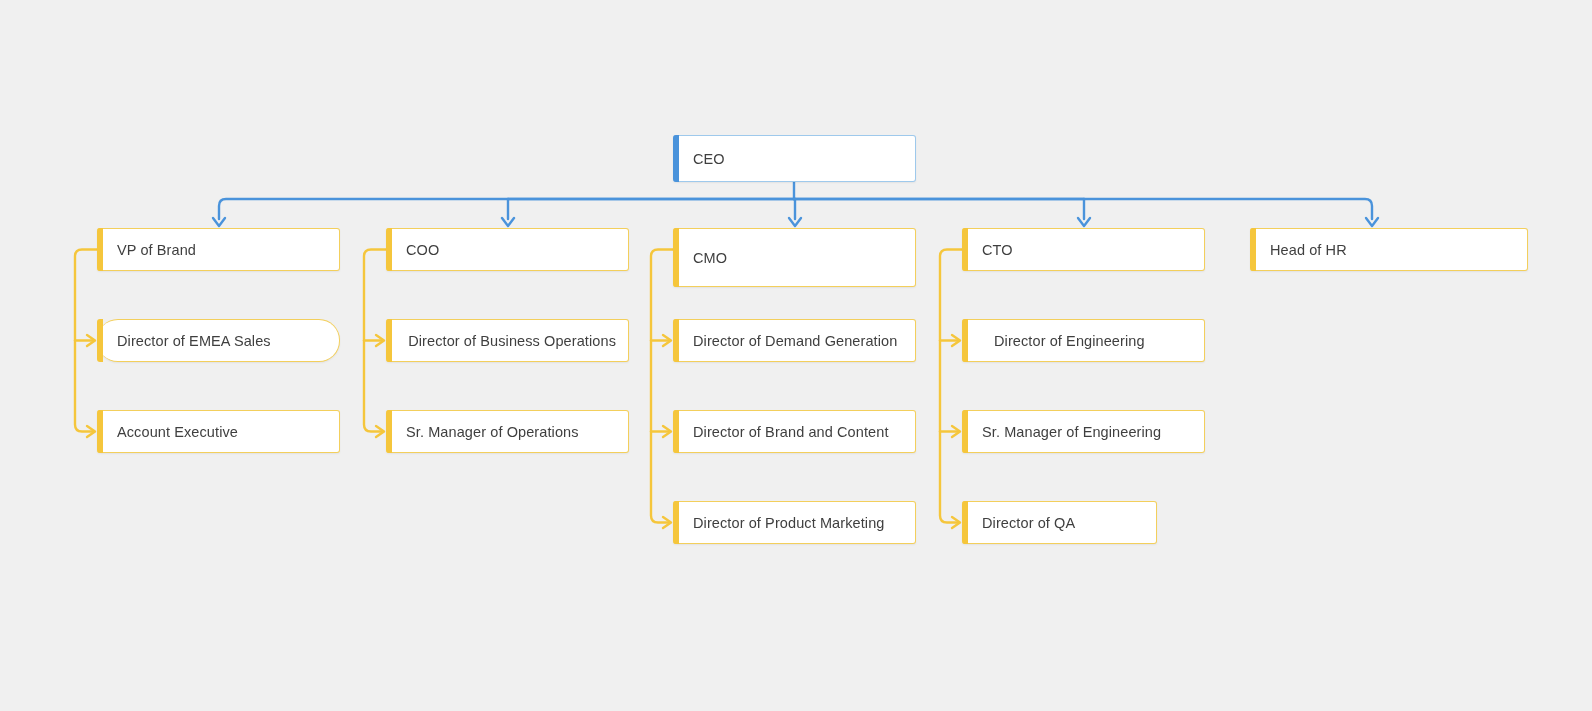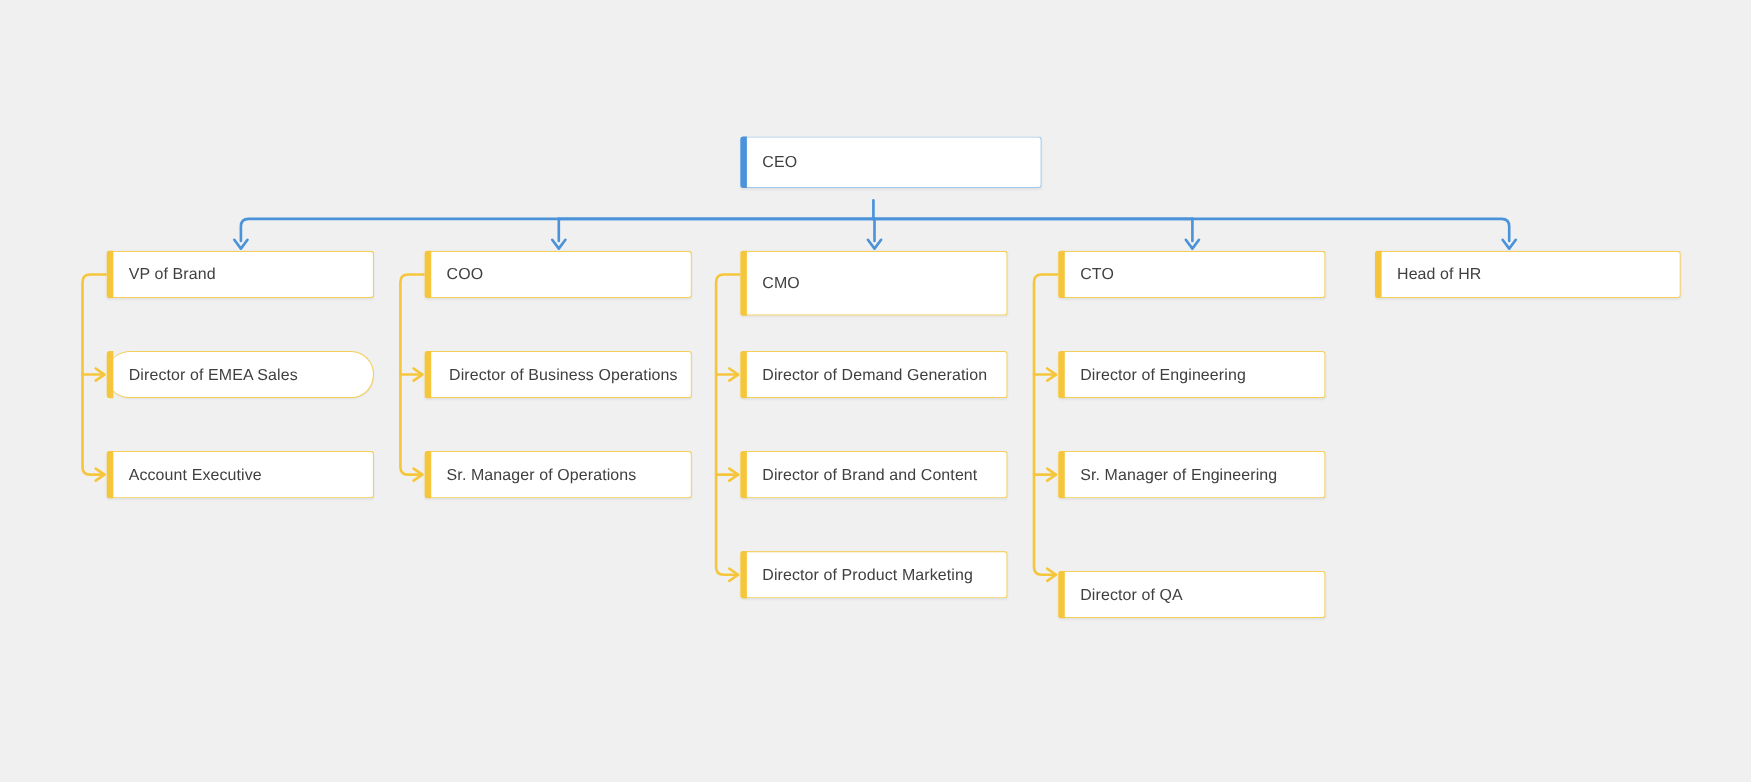--- a/index.html
+++ b/index.html
@@ -99,21 +99,21 @@
       <path d="M 663 335 L 671 340.5 L 663 346" fill="none" stroke="#f5c63c" stroke-width="2.4" stroke-linecap="round" stroke-linejoin="round"></path>
       <path d="M 663 426 L 671 431.5 L 663 437" fill="none" stroke="#f5c63c" stroke-width="2.4" stroke-linecap="round" stroke-linejoin="round"></path>
       <path d="M 663 517 L 671 522.5 L 663 528" fill="none" stroke="#f5c63c" stroke-width="2.4" stroke-linecap="round" stroke-linejoin="round"></path>
       <path d="M 962 249.5 L 947 249.5 Q 940 249.5 940 256.5 L 940 515.5 Q 940 522.5 947 522.5 L 959 522.5" fill="none" stroke="#f5c63c" stroke-width="2.4" stroke-linecap="round" stroke-linejoin="round"></path>
       <path d="M 940 340.5 L 959 340.5" fill="none" stroke="#f5c63c" stroke-width="2.4" stroke-linecap="round" stroke-linejoin="round"></path>
       <path d="M 940 431.5 L 959 431.5" fill="none" stroke="#f5c63c" stroke-width="2.4" stroke-linecap="round" stroke-linejoin="round"></path>
       <path d="M 952 335 L 960 340.5 L 952 346" fill="none" stroke="#f5c63c" stroke-width="2.4" stroke-linecap="round" stroke-linejoin="round"></path>
       <path d="M 952 426 L 960 431.5 L 952 437" fill="none" stroke="#f5c63c" stroke-width="2.4" stroke-linecap="round" stroke-linejoin="round"></path>
       <path d="M 952 517 L 960 522.5 L 952 528" fill="none" stroke="#f5c63c" stroke-width="2.4" stroke-linecap="round" stroke-linejoin="round"></path>
     </svg>
-<div class="node root" style="left: 673px; top: 124px; width: 274px; height: 47px;">
+<div class="node root" style="left: 673px; top: 135px; width: 243px; height: 47px;">
       <div class="accent"></div>
       <div class="label">CEO</div>
     </div>
     <div class="node" style="left: 97px; top: 228px; width: 243px; height: 43px;">
       <div class="accent"></div>
       <div class="label">VP of Brand</div>
     </div>
     <div class="node" style="left: 386px; top: 228px; width: 243px; height: 43px;">
       <div class="accent"></div>
       <div class="label">COO</div>
@@ -151,25 +151,25 @@
       <div class="label">Director of Demand Generation</div>
     </div>
     <div class="node" style="left: 673px; top: 410px; width: 243px; height: 43px;">
       <div class="accent"></div>
       <div class="label">Director of Brand and Content</div>
     </div>
     <div class="node" style="left: 673px; top: 501px; width: 243px; height: 43px;">
       <div class="accent"></div>
       <div class="label">Director of Product Marketing</div>
     </div>
-    <div class="node" style="left: 962px; top: 319px; width: 243px; height: 43px;">
+    <div class="node" style="left: 962px; top: 319px; width: 243px; height: 43px; padding-left: 12px;">
       <div class="accent"></div>
       <div class="label">Director of Engineering</div>
     </div>
     <div class="node" style="left: 962px; top: 410px; width: 243px; height: 43px;">
       <div class="accent"></div>
       <div class="label">Sr. Manager of Engineering</div>
     </div>
-    <div class="node" style="left: 962px; top: 519px; width: 243px; height: 43px;">
+    <div class="node" style="left: 962px; top: 501px; width: 195px; height: 43px;">
       <div class="accent"></div>
       <div class="label">Director of QA</div>
     </div>
   </div>
 
 </body></html>

